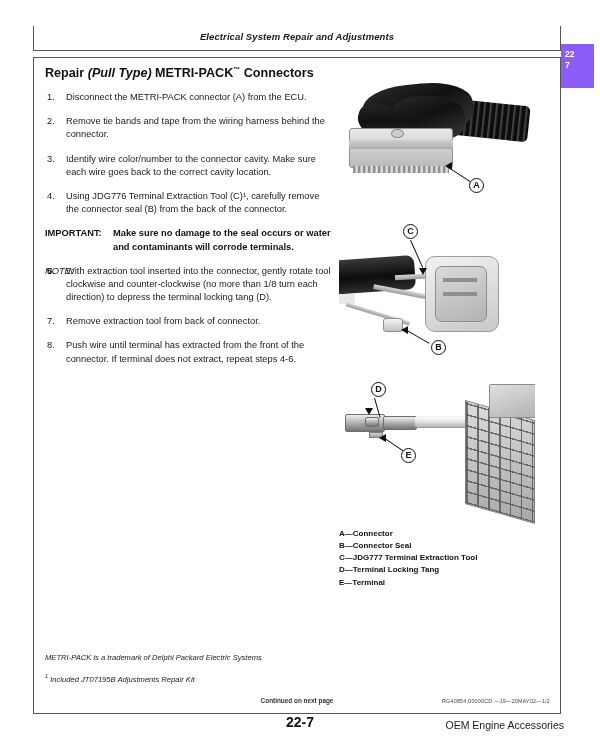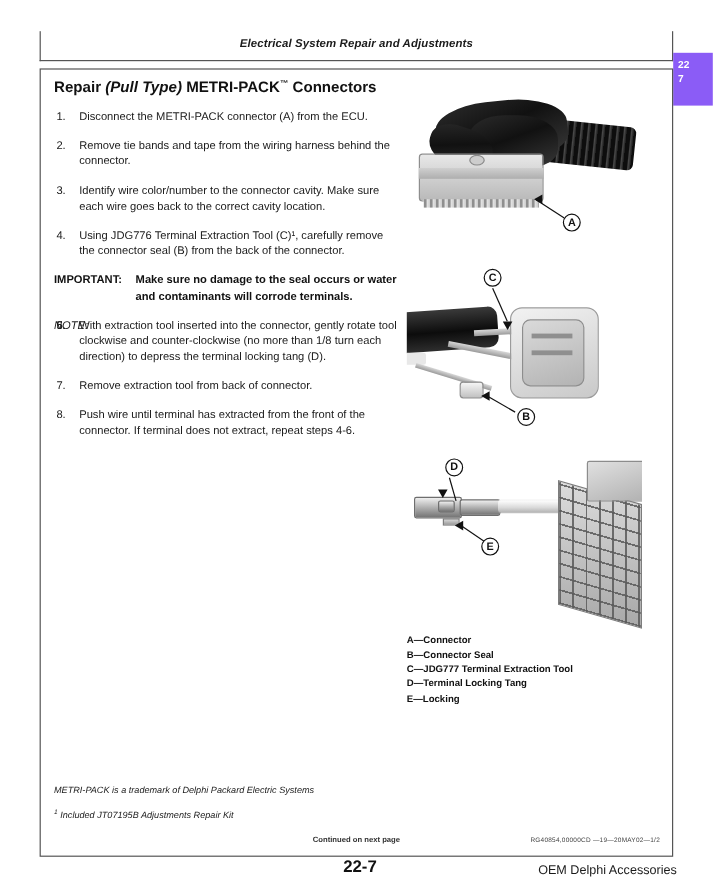--- a/index.html
+++ b/index.html
@@ -424,30 +424,30 @@
         </div>
       </div>
 
     </div>
 
     <div class="legend">
       <div>A—Connector</div>
       <div>B—Connector Seal</div>
       <div>C—JDG777 Terminal Extraction Tool</div>
       <div>D—Terminal Locking Tang</div>
-      <div>E—Locking</div>
+      <div>E—Terminal</div>
     </div>
 
     <div class="footnotes">
       <div>METRI-PACK is a trademark of Delphi Packard Electric Systems</div>
       <div class="fn2"><sup>1</sup> <span>Included JT07195B Adjustments Repair Kit</span></div>
     </div>
 
     <div class="continued">Continued on next page</div>
     <div class="ref-code">RG40854,00000CD  —19—20MAY02—1/2</div>
 
   </div>
 
   <div class="footer-left">CTM67 (24SEP02)</div>
   <div class="footer-center">22-7</div>
-  <div class="footer-right">OEM Delphi Accessories</div>
+  <div class="footer-right">OEM Engine Accessories</div>
 
 </div>
 
 </body></html>

